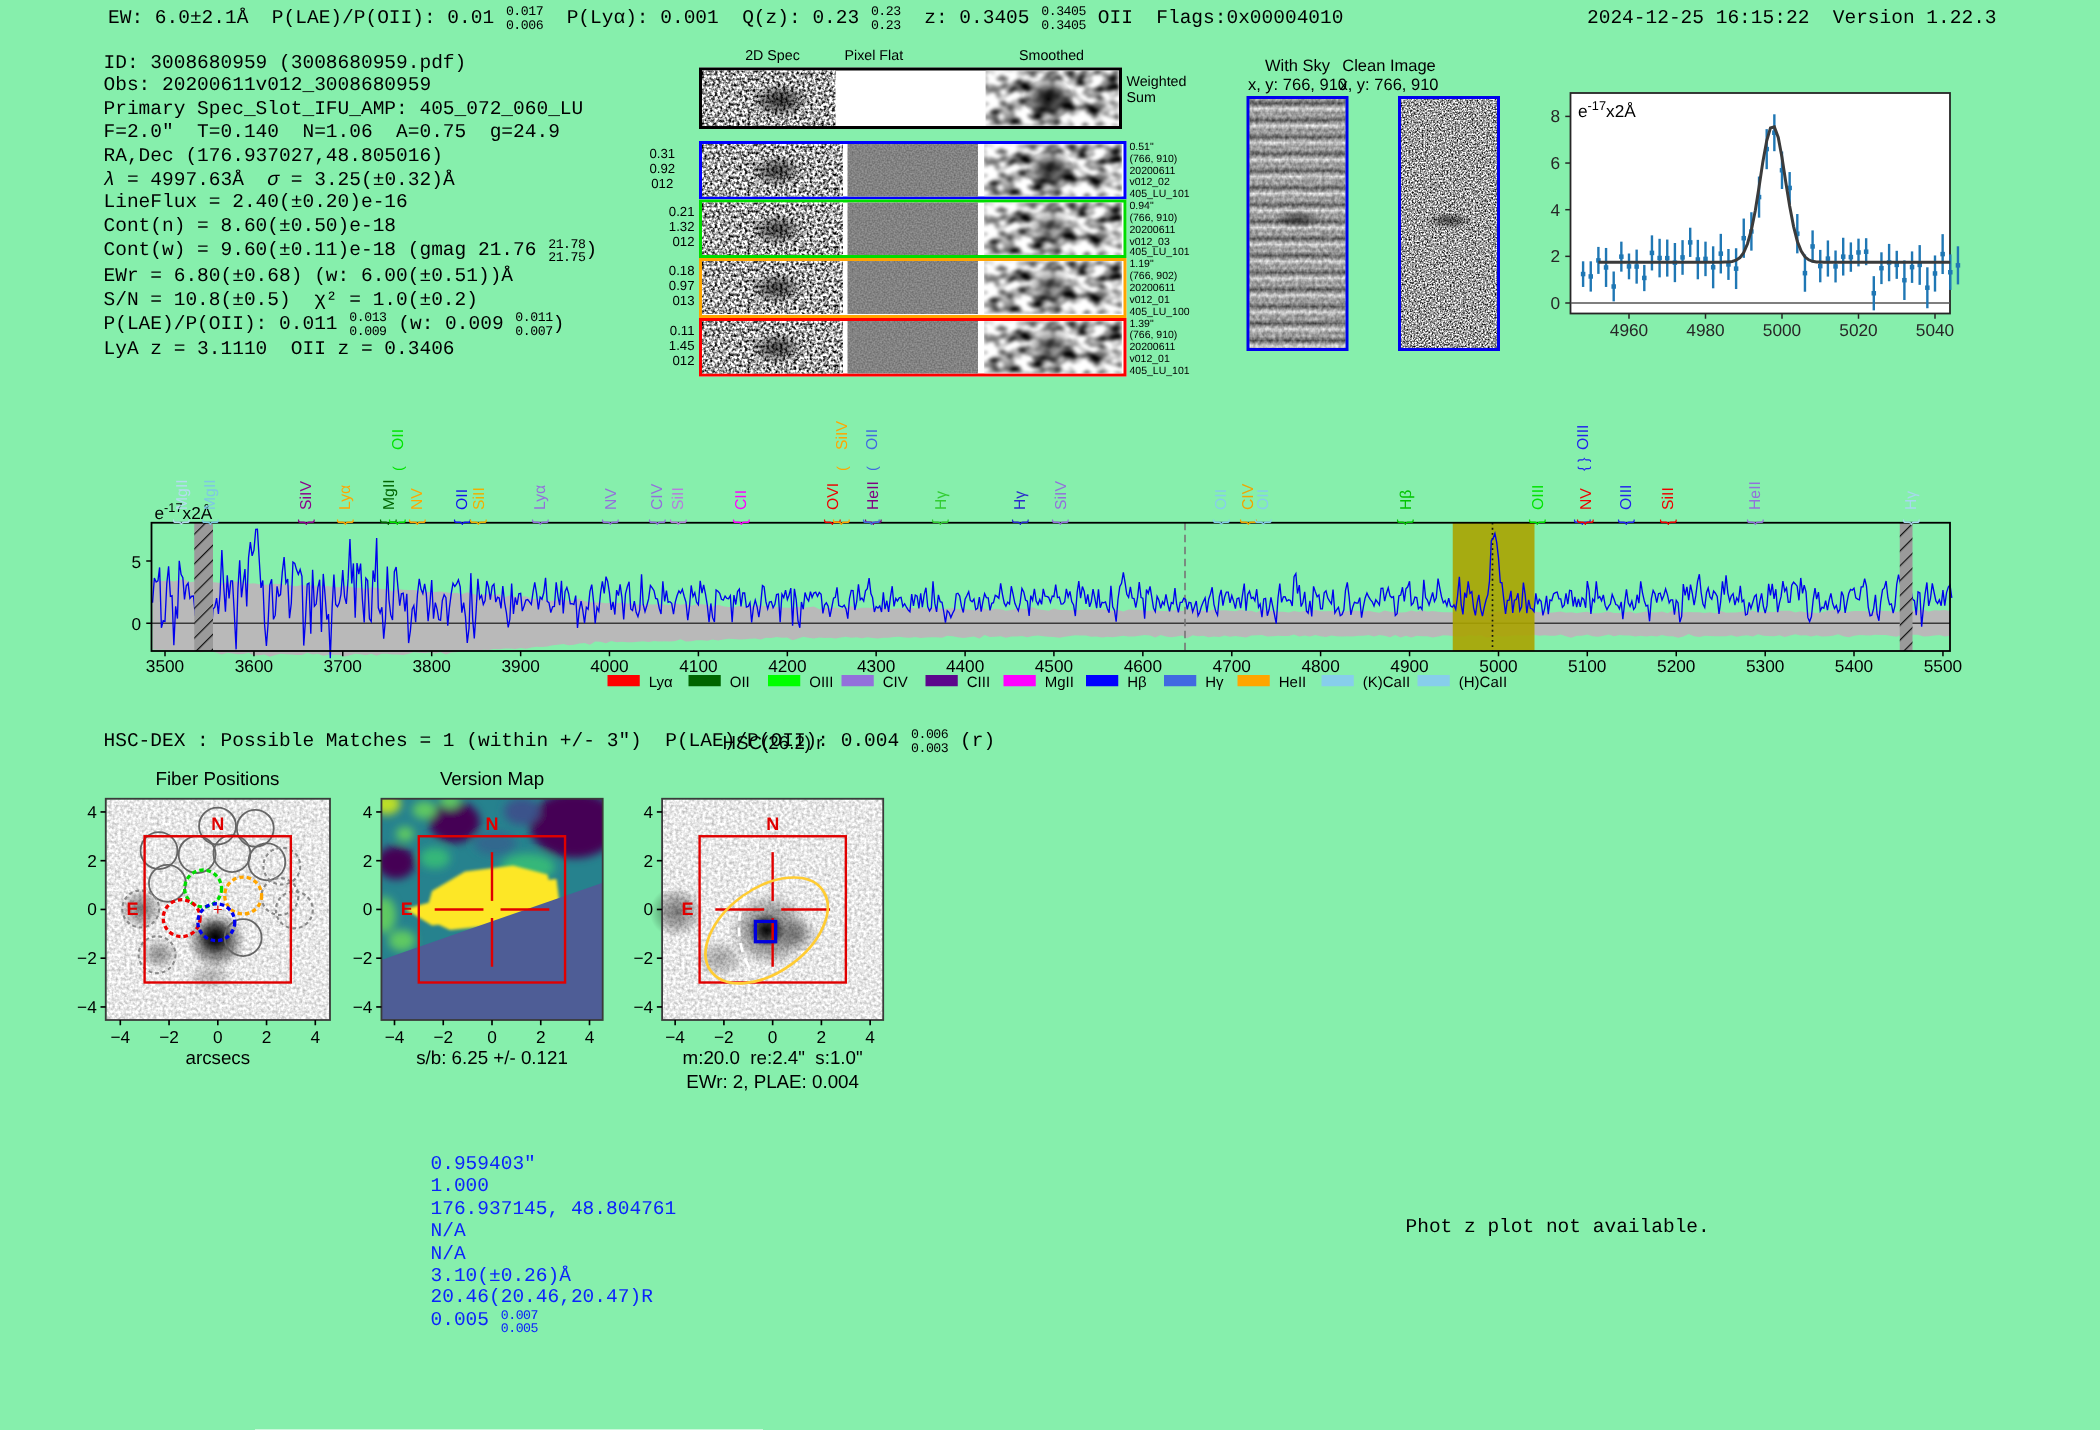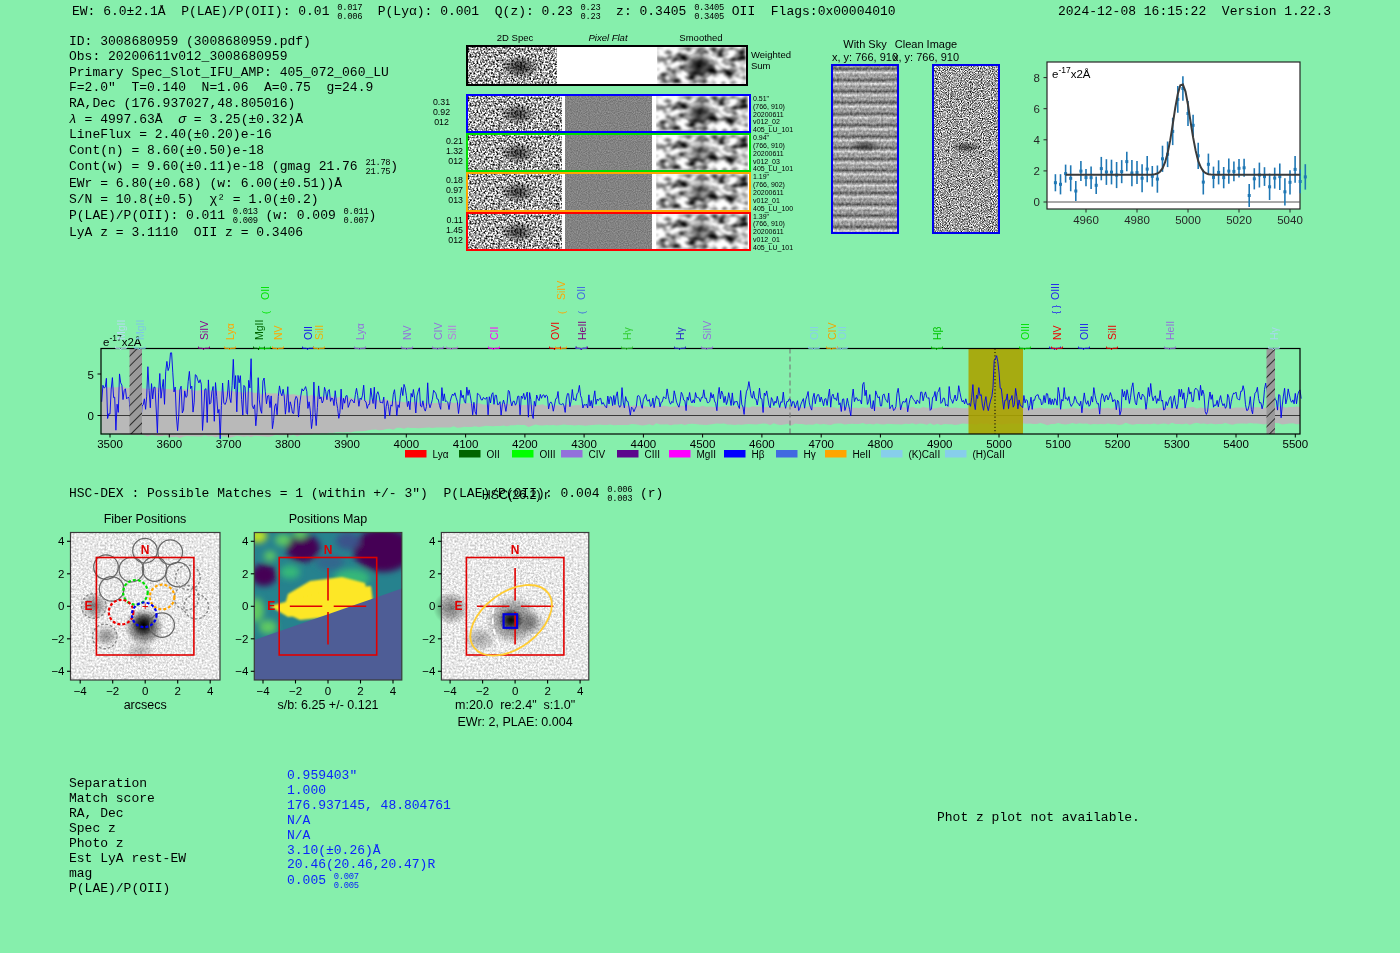--- a/index.html
+++ b/index.html
@@ -48,24 +48,24 @@
           <feGaussianBlur stdDeviation="1.2"></feGaussianBlur>
         </filter>
 <pattern id="hatch" width="7" height="7" patternTransform="rotate(45)" patternUnits="userSpaceOnUse">
  <rect width="7" height="7" fill="#9a9a9a"></rect>
  <line x1="0" y1="0" x2="0" y2="7" stroke="#111" stroke-width="1.6"></line>
 </pattern>
 </defs>
 </svg>
 
 <div class="m" style="left:72px;top:4px;">EW: 6.0±2.1Å  P(LAE)/P(OII): 0.01 <span class="st"><span>0.017</span><span>0.006</span></span>  P(Lyα): 0.001  Q(z): 0.23 <span class="st"><span>0.23</span><span>0.23</span></span>  z: 0.3405 <span class="st"><span>0.3405</span><span>0.3405</span></span> OII  Flags:0x00004010</div>
-    <div class="m" style="left:1058px;top:4px;">2024-12-08 16:15:22  Version 1.22.3</div>
+    <div class="m" style="left:1058px;top:4px;">2024-12-25 16:15:22  Version 1.22.3</div>
 <div class="m" style="left:69px;top:33.5px;">ID: 3008680959 (3008680959.pdf)<br>Obs: 20200611v012_3008680959<br>Primary Spec_Slot_IFU_AMP: 405_072_060_LU<br>F=2.0"  T=0.140  N=1.06  A=0.75  g=24.9<br>RA,Dec (176.937027,48.805016)<br><i>λ</i> = 4997.63Å  <i>σ</i> = 3.25(±0.32)Å<br>LineFlux = 2.40(±0.20)e-16<br>Cont(n) = 8.60(±0.50)e-18<br>Cont(w) = 9.60(±0.11)e-18 (gmag 21.76 <span class="st"><span>21.78</span><span>21.75</span></span>)<br>EWr = 6.80(±0.68) (w: 6.00(±0.51))Å<br>S/N = 10.8(±0.5)  χ² = 1.0(±0.2)<br>P(LAE)/P(OII): 0.011 <span class="st"><span>0.013</span><span>0.009</span></span> (w: 0.009 <span class="st"><span>0.011</span><span>0.007</span></span>)<br>LyA z = 3.1110  OII z = 0.3406</div>
 <div class="s" style="left:470px;top:32px;width:90px;text-align:center;font-size:9.5px;">2D Spec</div>
-<div class="s" style="left:563px;top:32px;width:90px;text-align:center;font-size:9.5px;font-style:italic;">Pixel Flat</div>
+<div class="s" style="left:563px;top:32px;width:90px;text-align:left;font-size:9.5px;">Pixel Flat</div>
 <div class="s" style="left:656px;top:32px;width:90px;text-align:center;font-size:9.5px;">Smoothed</div>
 <div class="nz" style="left:466px;top:45px;width:282px;height:41px;border:2px solid #000;background:#fff;"></div>
 <svg class="nz" style="left:468px;top:47px;" width="89" height="37">
       <rect width="89" height="37" fill="#888" filter="url(#fCoarse)"></rect>
     </svg>
 <div class="nz" style="left:495px;top:52px;width:50px;height:30px;background:radial-gradient(ellipse at center, rgba(0,0,0,0.75) 0%, rgba(0,0,0,0.41) 30%, rgba(0,0,0,0) 55%);"></div>
 <svg class="nz" style="left:657px;top:47px;" width="89" height="37">
       <rect width="89" height="37" fill="#888" filter="url(#fSmooth)"></rect>
     </svg>
 <div class="nz" style="left:676px;top:47px;width:46px;height:38px;background:radial-gradient(ellipse at center, rgba(0,0,0,0.95) 0%, rgba(0,0,0,0.52) 30%, rgba(0,0,0,0) 52%);"></div>
@@ -414,21 +414,21 @@
 <text x="852.5" y="458" font-size="10" fill="#000">HeII</text>
 <rect x="881" y="450" width="21.5" height="7.5" fill="#87ceeb"></rect>
 <text x="908.5" y="458" font-size="10" fill="#000">(K)CaII</text>
 <rect x="945" y="450" width="21.5" height="7.5" fill="#87ceeb"></rect>
 <text x="972.5" y="458" font-size="10" fill="#000">(H)CaII</text>
 </g>
 </svg>
 
 <div class="m" style="left:69px;top:486px;">HSC-DEX : Possible Matches = 1 (within +/- 3")  P(LAE)/P(OII): 0.004 <span class="st"><span>0.006</span><span>0.003</span></span> (r)</div>
 <div class="s" style="left:75px;top:512px;width:140px;text-align:center;font-size:12.5px;">Fiber Positions</div>
-<div class="s" style="left:258px;top:512px;width:140px;text-align:center;font-size:12.5px;">Positions Map</div>
+<div class="s" style="left:258px;top:512px;width:140px;text-align:center;font-size:12.5px;">Version Map</div>
 <div class="s" style="left:445px;top:488px;width:140px;text-align:center;font-size:12.5px;">HSC(26.2) r</div>
     <svg class="nz" style="left:441.4px;top:532.5px;" width="147.4" height="147.5">
       <rect width="147.4" height="147.5" fill="#888" filter="url(#fLight)"></rect>
     </svg>
     <div class="nz" style="left:475px;top:585px;width:76px;height:70px;background:radial-gradient(ellipse at center, rgba(0,0,0,0.55) 0%, rgba(0,0,0,0.30) 30%, rgba(0,0,0,0) 50%);"></div>
     <div class="nz" style="left:496px;top:606px;width:30px;height:28px;background:radial-gradient(ellipse at center, rgba(0,0,0,0.95) 0%, rgba(0,0,0,0.52) 30%, rgba(0,0,0,0) 58%);"></div>
     <div class="nz" style="left:428px;top:586px;width:46px;height:44px;background:radial-gradient(ellipse at center, rgba(0,0,0,0.5) 0%, rgba(0,0,0,0.28) 30%, rgba(0,0,0,0) 55%);"></div>
     <div class="nz" style="left:458px;top:622px;width:44px;height:34px;background:radial-gradient(ellipse at center, rgba(0,0,0,0.3) 0%, rgba(0,0,0,0.17) 30%, rgba(0,0,0,0) 55%);"></div>
     <div class="nz" style="left:514px;top:608px;width:36px;height:30px;background:radial-gradient(ellipse at center, rgba(0,0,0,0.35) 0%, rgba(0,0,0,0.19) 30%, rgba(0,0,0,0) 55%);"></div>
     <svg class="nz" style="left:70.5px;top:532.5px;" width="149.5" height="147.5">
@@ -571,15 +571,14 @@
           <line x1="515.1" y1="568.1" x2="515.1" y2="600.6"></line>
           <line x1="515.1" y1="612.0" x2="515.1" y2="644.5"></line>
         </g>
 <ellipse cx="511.1" cy="620.3" rx="46" ry="28" fill="none" stroke="#fc3" stroke-width="1.8" transform="rotate(-36 511.1 620.3)"></ellipse>
 <path d="M 501.1 588.3 Q 483.1 620.3 503.1 651.3" fill="none" stroke="#fff" stroke-width="1.8" stroke-dasharray="6 4.5"></path>
 <rect x="503.6" y="614.3" width="13.5" height="13.5" fill="none" stroke="#0000dd" stroke-width="2.2"></rect>
 <text x="515.1" y="709.0" font-size="12.5" text-anchor="middle">m:20.0&nbsp;&nbsp;re:2.4"&nbsp;&nbsp;s:1.0"</text>
 <text x="515.1" y="725.5" font-size="12.5" text-anchor="middle">EWr: 2, PLAE: 0.004</text>
 </g>
     </svg>
-<div class="m" style="left:69px;top:776px;line-height:15.05px;">Separation<br>Match score<br>RA, Dec<br>Spec z<br>Photo z<br>Est LyA rest-EW<br>mag<br>P(LAE)/P(OII)</div>
     <div class="m blue" style="left:287px;top:769px;line-height:14.9px;">0.959403"<br>1.000<br>176.937145, 48.804761<br>N/A<br>N/A<br>3.10(±0.26)Å<br>20.46(20.46,20.47)R<br>0.005 <span class="st"><span>0.007</span><span>0.005</span></span></div>
 <div class="m" style="left:937px;top:810px;">Phot z plot not available.</div>
 </div>
 </body></html>

